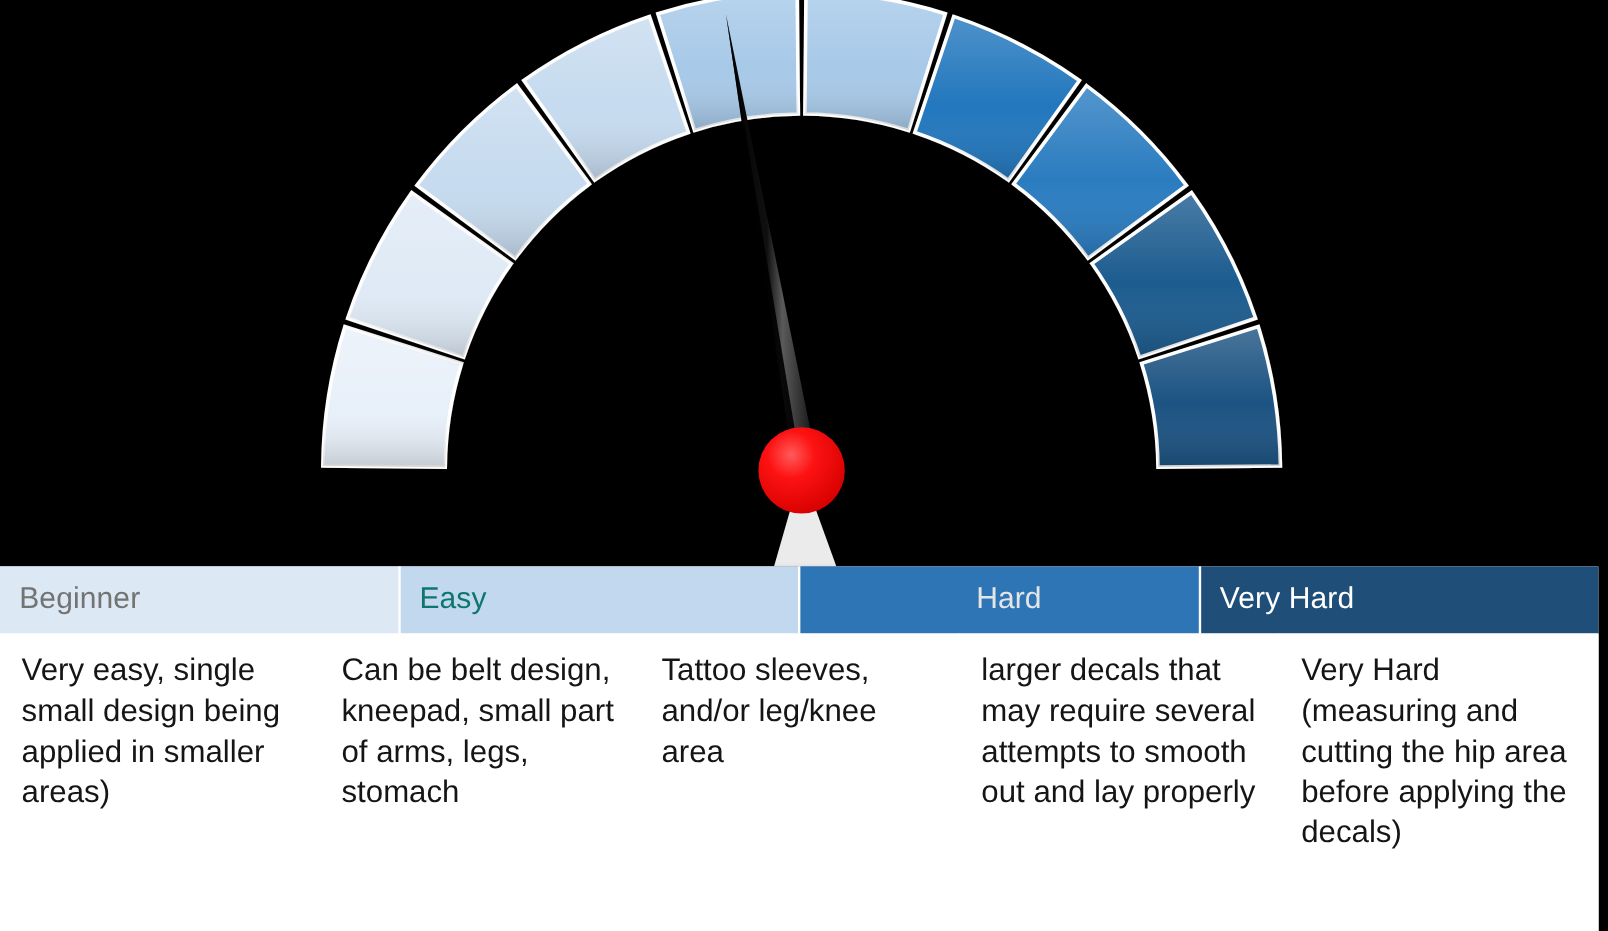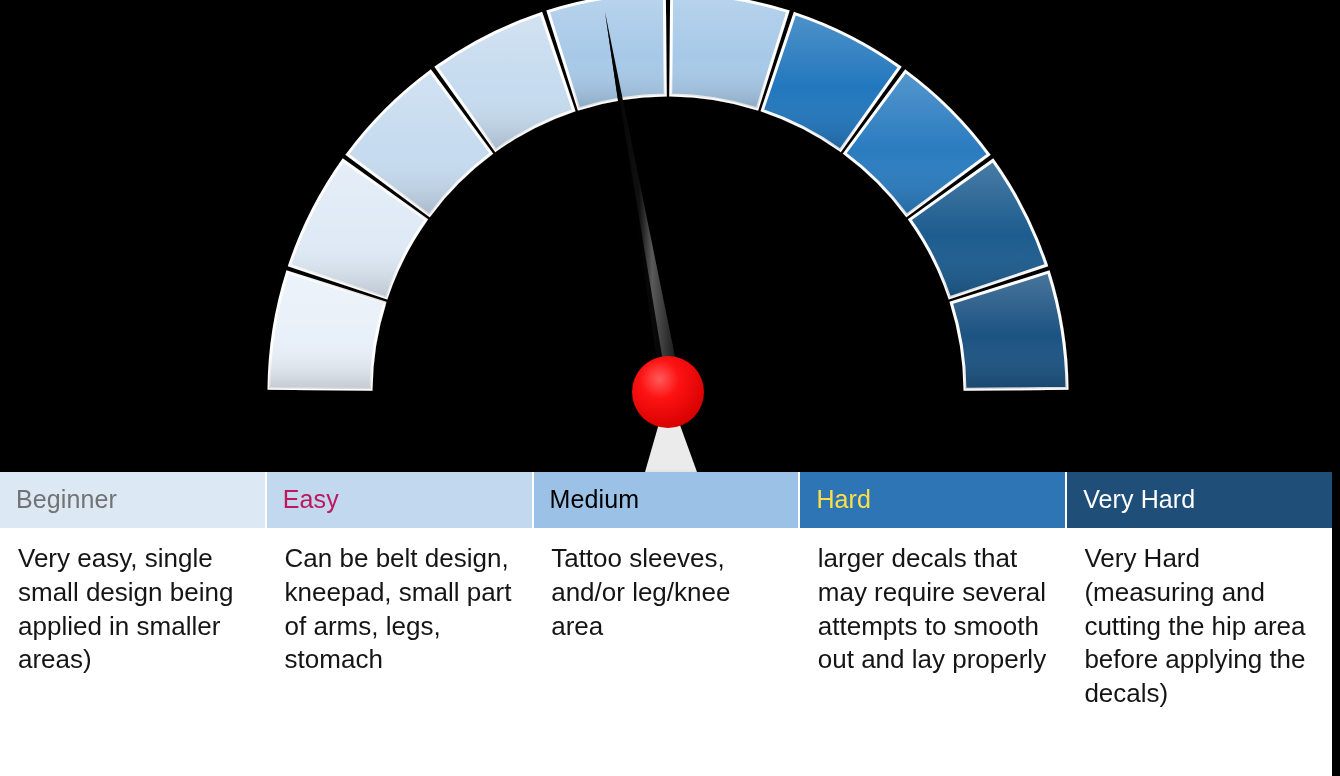--- a/index.html
+++ b/index.html
@@ -167,27 +167,24 @@
       <circle cx="668" cy="392" r="36" fill="url(#hubGrad)"></circle>
     </svg>
   </div>
 
   <div id="difficulty-table">
 
     <div id="table-header-row">
       <div class="header-cell" style="background: rgb(220, 232, 244); color: #737373;">
         <span>Beginner</span>
       </div>
-      <div class="header-cell" style="background: rgb(193, 216, 238); color: #be185d; text-align: center;">
+      <div class="header-cell" style="background: rgb(193, 216, 238); color: #0f766e; text-align: center;">
         <span>Easy</span>
       </div>
-      <div class="header-cell" style="background: rgb(155, 194, 230); color: rgb(0, 0, 0);">
-        <span>Medium</span>
-      </div>
-      <div class="header-cell" style="background: rgb(46, 117, 182); color: #fde047;">
+      <div class="header-cell" style="background: rgb(46, 117, 182); color: #e5e5e5; justify-content: center;">
         <span>Hard</span>
       </div>
       <div class="header-cell" style="background: rgb(31, 78, 121); color: rgb(255, 255, 255);">
         <span>Very Hard</span>
       </div>
     </div>
 
     <div id="table-body-row">
       <div class="body-cell" style="border-right: 1px solid rgb(255, 255, 255);">Very easy, single small design being applied in smaller areas)</div>
       <div class="body-cell" style="border-right: 1px solid rgb(255, 255, 255);">Can be belt design, kneepad, small part of arms, legs, stomach</div>

